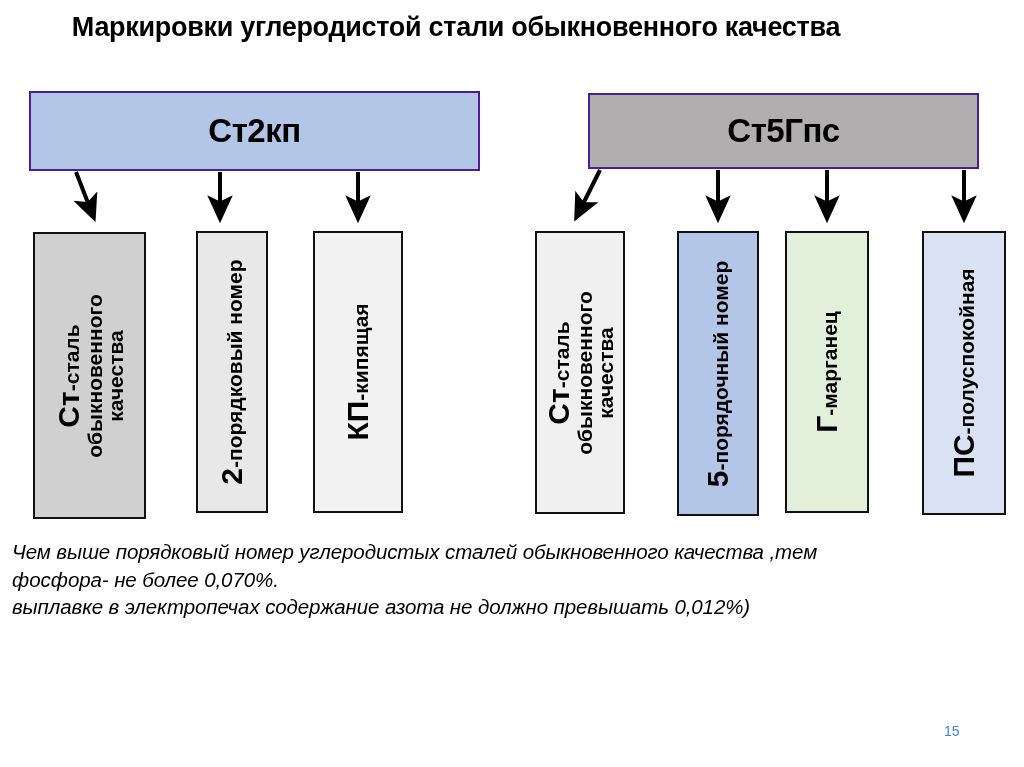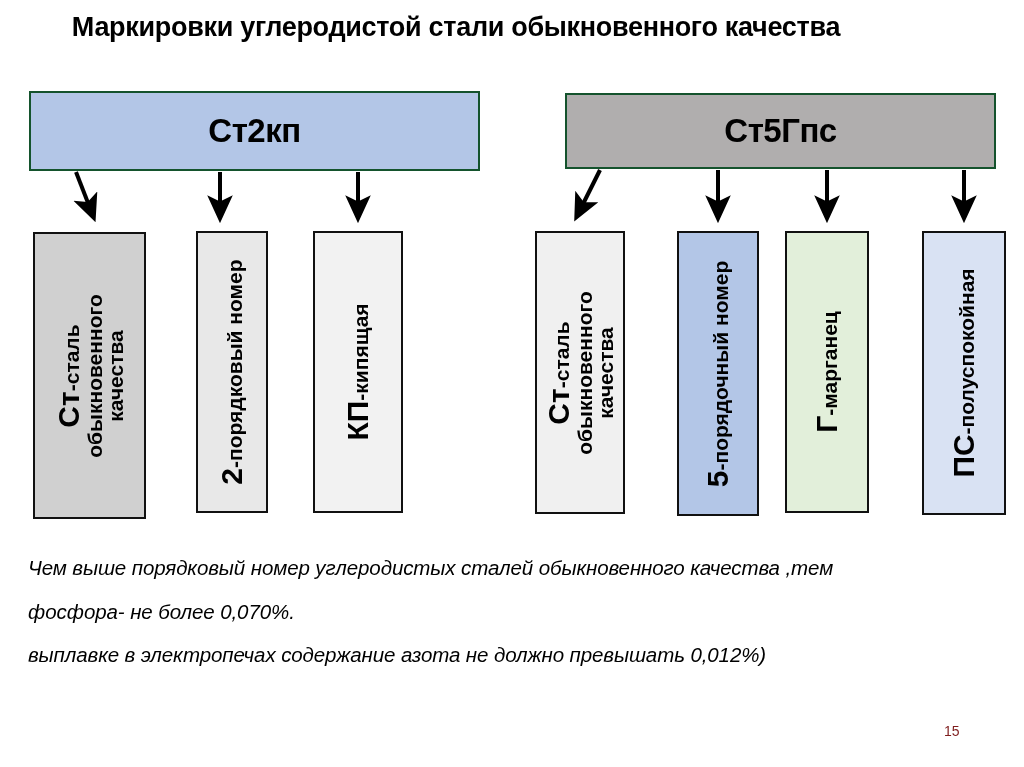--- a/index.html
+++ b/index.html
@@ -14,28 +14,28 @@
   .title{
     position:absolute;left:0;top:12px;width:912px;
     text-align:center;
     font-size:27px;font-weight:bold;letter-spacing:-0.3px;
     white-space:nowrap;
   }
 
   
   .headbox{
     position:absolute;
-    border:2px solid #14532d;
+    border:2px solid #4c1d95;
     box-sizing:border-box;
     display:flex;align-items:center;justify-content:center;
     font-size:33px;font-weight:bold;
     letter-spacing:-0.5px;
   }
   #head-left{left:29px;top:91px;width:451px;height:80px;background:#b3c6e7;}
-  #head-right{left:565px;top:93px;width:431px;height:76px;background:#b0aeae;}
+  #head-right{left:588px;top:93px;width:391px;height:76px;background:#b0aeae;}
 
   
   .vbox{
     position:absolute;
     border:2px solid #111111;
     box-sizing:border-box;
     overflow:hidden;
   }
   .vinner{
     position:absolute;left:50%;top:50%;
@@ -65,26 +65,26 @@
   
   .arrow-svg{position:absolute;left:0;top:0;width:1024px;height:767px;pointer-events:none;}
 
   
   .bodytext{
     position:absolute;left:12px;top:538px;width:1002px;
     font-size:20.5px;font-style:italic;
     line-height:1.345;
     letter-spacing:-0.1px;
   }
-  .bodytext p{margin:16px;}
+  .bodytext p{margin:0;}
 
   
   .pagenum{
     position:absolute;left:944px;top:723px;
-    font-size:14px;color:#7f1d1d;
+    font-size:14px;color:#3b82f6;
   }
 </style>
 </head>
 <body>
 
 <div id="slide">
 
   <div class="title">Маркировки  углеродистой стали обыкновенного  качества</div>
 
   <svg class="arrow-svg" viewBox="0 0 1024 767">

